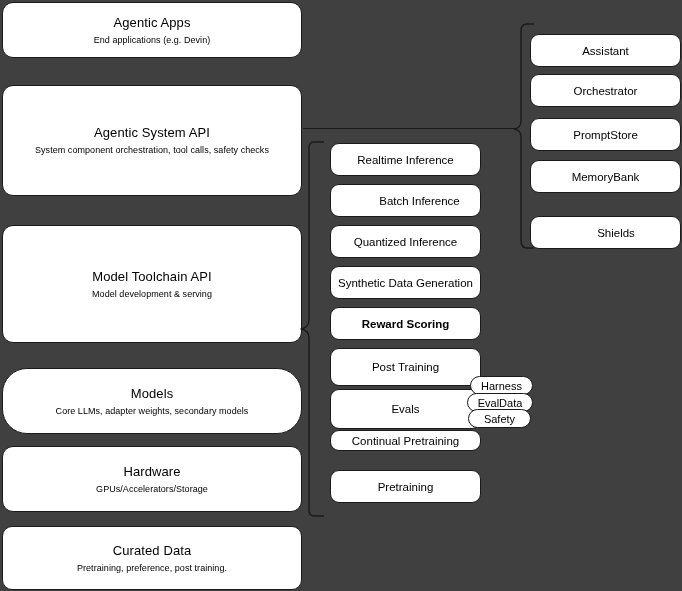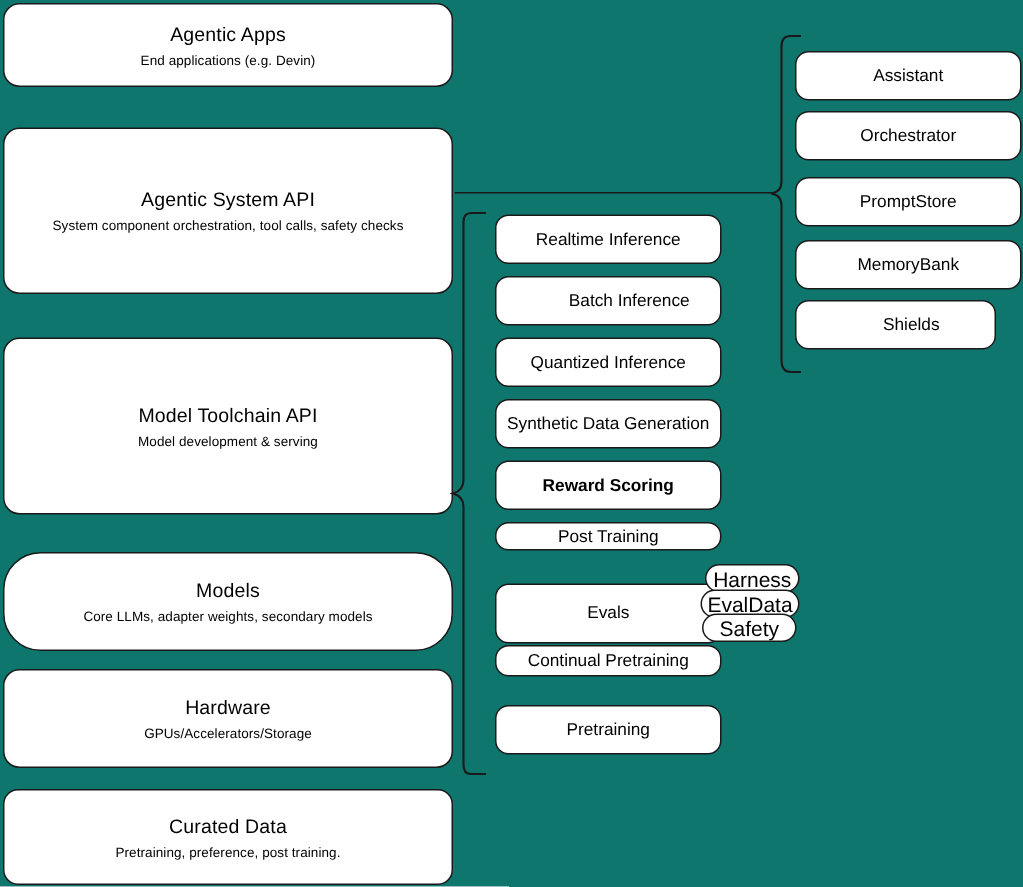--- a/index.html
+++ b/index.html
@@ -4,21 +4,21 @@
 <style>
   html, body {
     margin: 0;
     padding: 0;
     background: #ffffff;
   }
   #canvas {
     position: relative;
     width: 682px;
     height: 591px;
-    background: #0f766e;
+    background: #404040;
     font-family: "Liberation Sans", sans-serif;
     overflow: hidden;
   }
   .box {
     position: absolute;
     box-sizing: border-box;
     border: 1.4px solid #1a1a1a;
     border-radius: 11px;
     background: #ffffff;
     display: flex;
@@ -53,21 +53,21 @@
   }
   .pill {
     position: absolute;
     box-sizing: border-box;
     border: 1.4px solid #1a1a1a;
     border-radius: 999px;
     background: #ffffff;
     display: flex;
     align-items: center;
     justify-content: center;
-    font-size: 14px;
+    font-size: 11px;
     color: #000000;
     z-index: 5;
   }
   .connector-line {
     position: absolute;
     background: #1a1a1a;
     height: 1.4px;
   }
   .bracket {
     position: absolute;
@@ -132,21 +132,21 @@
   </div>
   <div class="chip" style="left:330px; top:225px; width:151px; height:33px;">
     <span>Quantized Inference</span>
   </div>
   <div class="chip" style="left:330px; top:266px; width:151px; height:33px;">
     <span>Synthetic Data Generation</span>
   </div>
   <div class="chip" style="left:330px; top:307px; width:151px; height:33px;font-weight:bold;">
     <span>Reward Scoring</span>
   </div>
-  <div class="chip" style="left:330px; top:348px; width:151px; height:19px;">
+  <div class="chip" style="left:330px; top:348px; width:151px; height:38px;">
     <span>Post Training</span>
   </div>
   <div class="chip" style="left:330px; top:389px; width:151px; height:40px;">
     <span>Evals</span>
   </div>
   <div class="chip" style="left:330px; top:430px; width:151px; height:21px;">
     <span>Continual Pretraining</span>
   </div>
   <div class="chip" style="left:330px; top:470px; width:151px; height:33px;">
     <span>Pretraining</span>
@@ -167,17 +167,17 @@
   </div>
   <div class="chip" style="left:530px; top:74px; width:151px; height:33px;">
     <span>Orchestrator</span>
   </div>
   <div class="chip" style="left:530px; top:118px; width:151px; height:33px;">
     <span>PromptStore</span>
   </div>
   <div class="chip" style="left:530px; top:160px; width:151px; height:33px;">
     <span>MemoryBank</span>
   </div>
-  <div class="chip" style="left:530px; top:200px; width:134px; height:33px;padding-left:21px;">
+  <div class="chip" style="left:530px; top:216px; width:151px; height:33px;padding-left:21px;">
     <span>Shields</span>
   </div>
 
 </div>
 
 </body></html>

